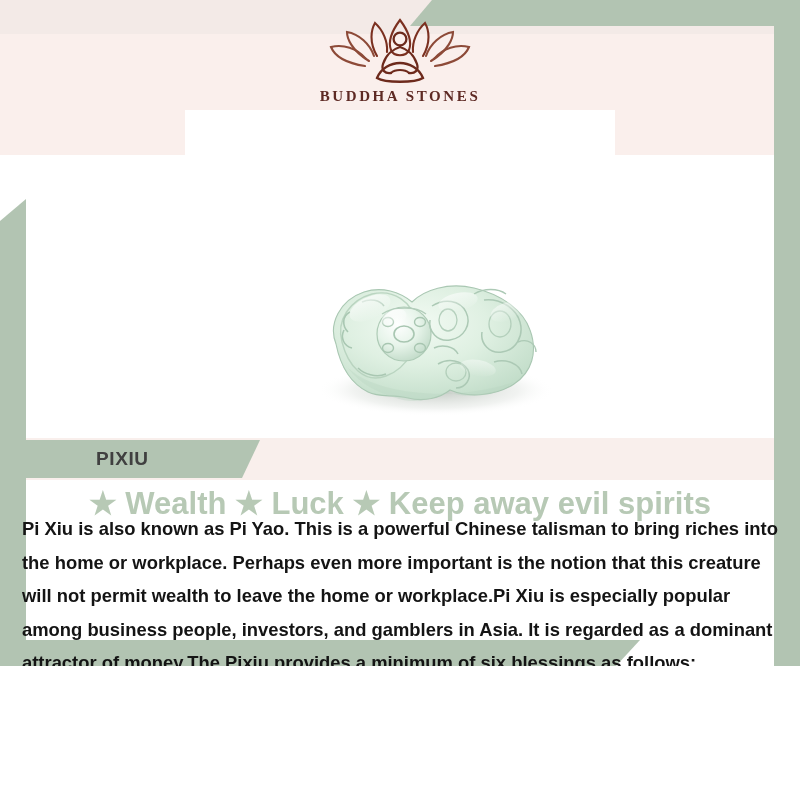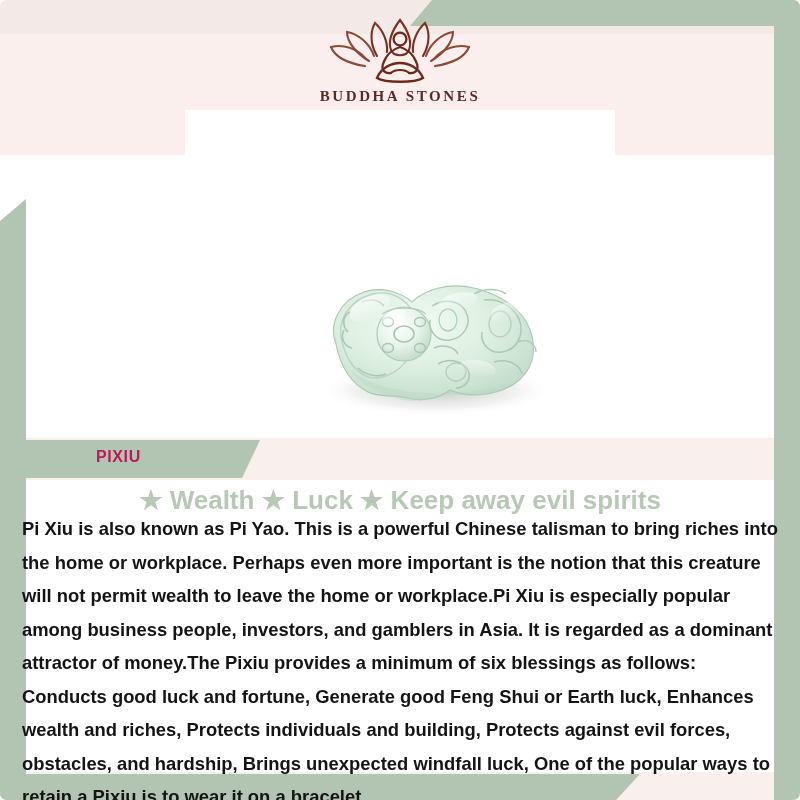--- a/index.html
+++ b/index.html
@@ -5,24 +5,23 @@
 <style>
   html,body{margin:0;padding:0;}
   body{
     width:800px;height:800px;
     font-family:"Liberation Sans", sans-serif;
     background:#ffffff;
     overflow:hidden;
   }
   #page{
     position:relative;
-    width:800px;height:800px;
+    width:800px;height:666px;
     background:#ffffff;
     overflow:hidden;
-    border-radius:7px;
   }
 
   
   .frame-right{
     position:absolute;top:0;right:0;
     width:26px;height:800px;
     background:#b2c4b2;
   }
   .frame-top-right{
     position:absolute;top:0;right:0;
@@ -111,31 +110,31 @@
   
   .pixiu-tag{
     position:absolute;left:20px;top:440px;
     width:240px;height:38px;
     background:#b2c4b2;
     clip-path:polygon(0 0, 240px 0, 222px 38px, 0 38px);
     z-index:6;
   }
   .pixiu-label{
     position:absolute;left:96px;top:448px;
-    font-size:16px;font-weight:700;
-    color:#be185d;
+    font-size:19px;font-weight:700;
+    color:#404040;
     letter-spacing:0.6px;
     z-index:7;
   }
 
   
   .benefits{
     position:absolute;left:0;top:485px;width:800px;
     text-align:center;
-    font-size:26px;
+    font-size:31px;
     font-weight:700;
     color:#b7c9b5;
     white-space:nowrap;
     z-index:6;
   }
 
   
   .body-copy{
     position:absolute;left:22px;top:512px;
     width:756px;

